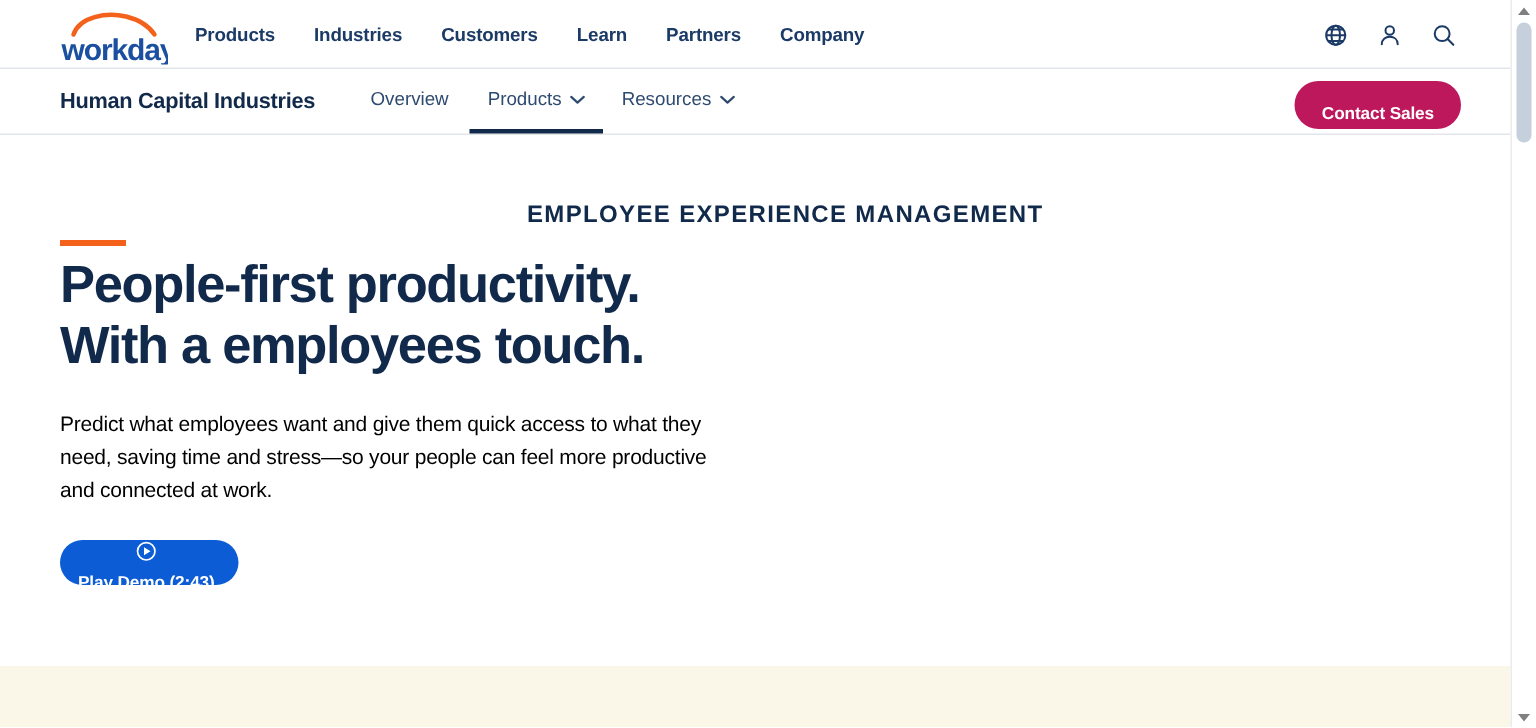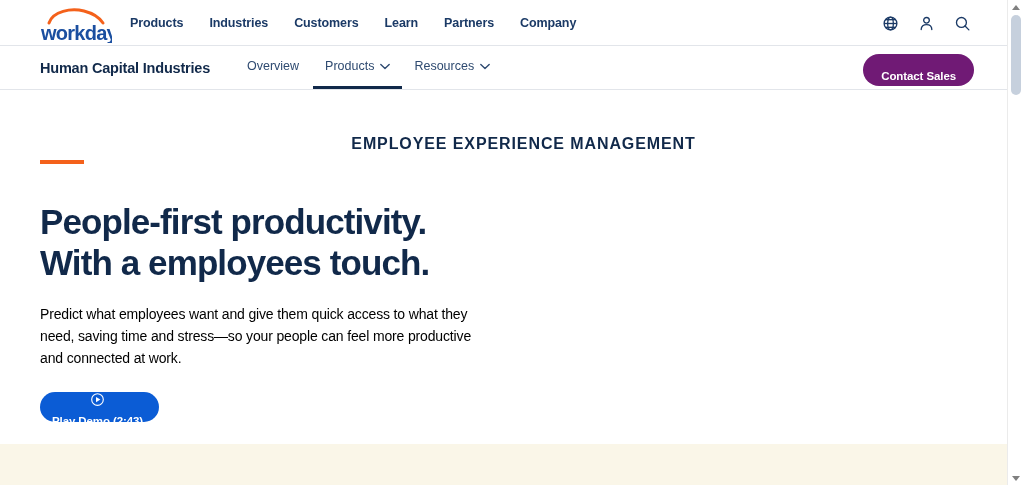--- a/index.html
+++ b/index.html
@@ -106,21 +106,21 @@
   .sub-link.first { padding-left: 0; padding-right: 14px; }
   .sub-link.active {
     border-bottom-color: #11294a;
     color: #2e4a70;
   }
   .caret { display: block; }
 
   .contact-btn {
     position: absolute;
     right: 33px; top: 54px;
-    background: #701a75;
+    background: #be185d;
     color: #ffffff;
     border: none;
     border-radius: 22px;
     height: 20px;
     padding: 16px 18px;
     font-family: "Liberation Sans", sans-serif;
     font-size: 11.5px;
     font-weight: bold;
     letter-spacing: -0.1px;
     cursor: pointer;
@@ -143,21 +143,21 @@
     text-transform: uppercase;
     text-align: center;
   }
   .eyebrow-rule {
     width: 44px;
     height: 4px;
     background: #f4611b;
     margin-top: 7px;
   }
   .headline {
-    margin-top: 38px;
+    margin-top: 6px;
     font-size: 35px;
     line-height: 1.16;
     font-weight: bold;
     color: #11294a;
     letter-spacing: -0.9px;
     max-width: 560px;
   }
   .headline .line { display: block; }
   .hero-body {
     margin-top: 20px;

